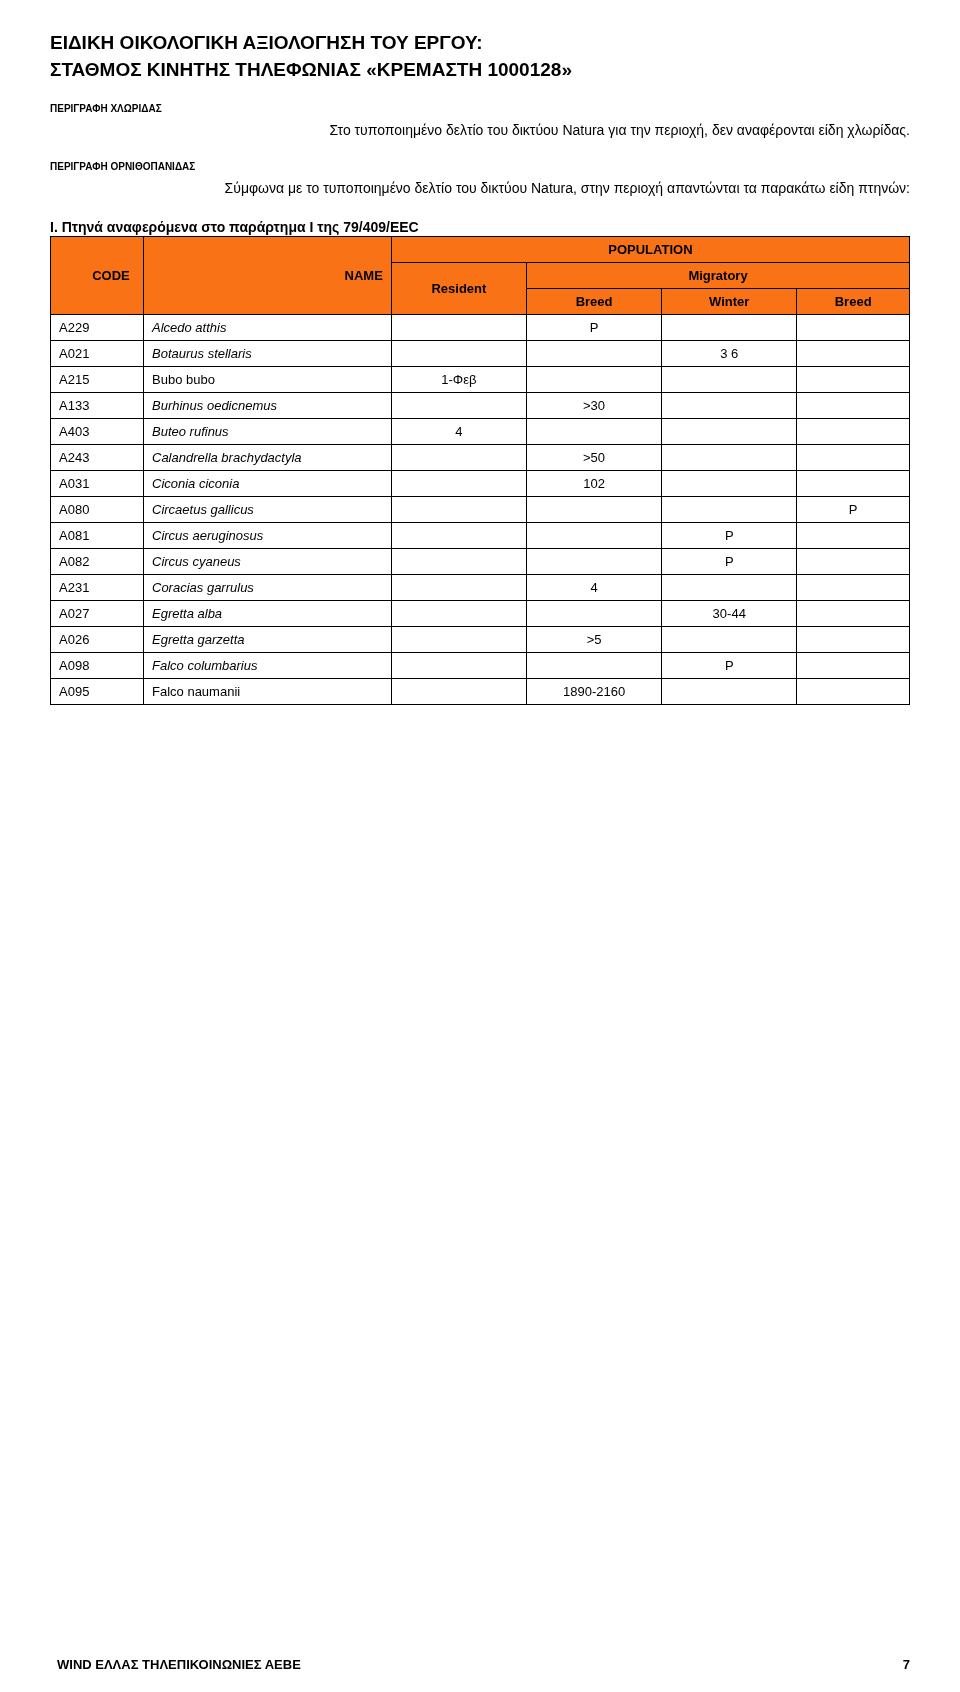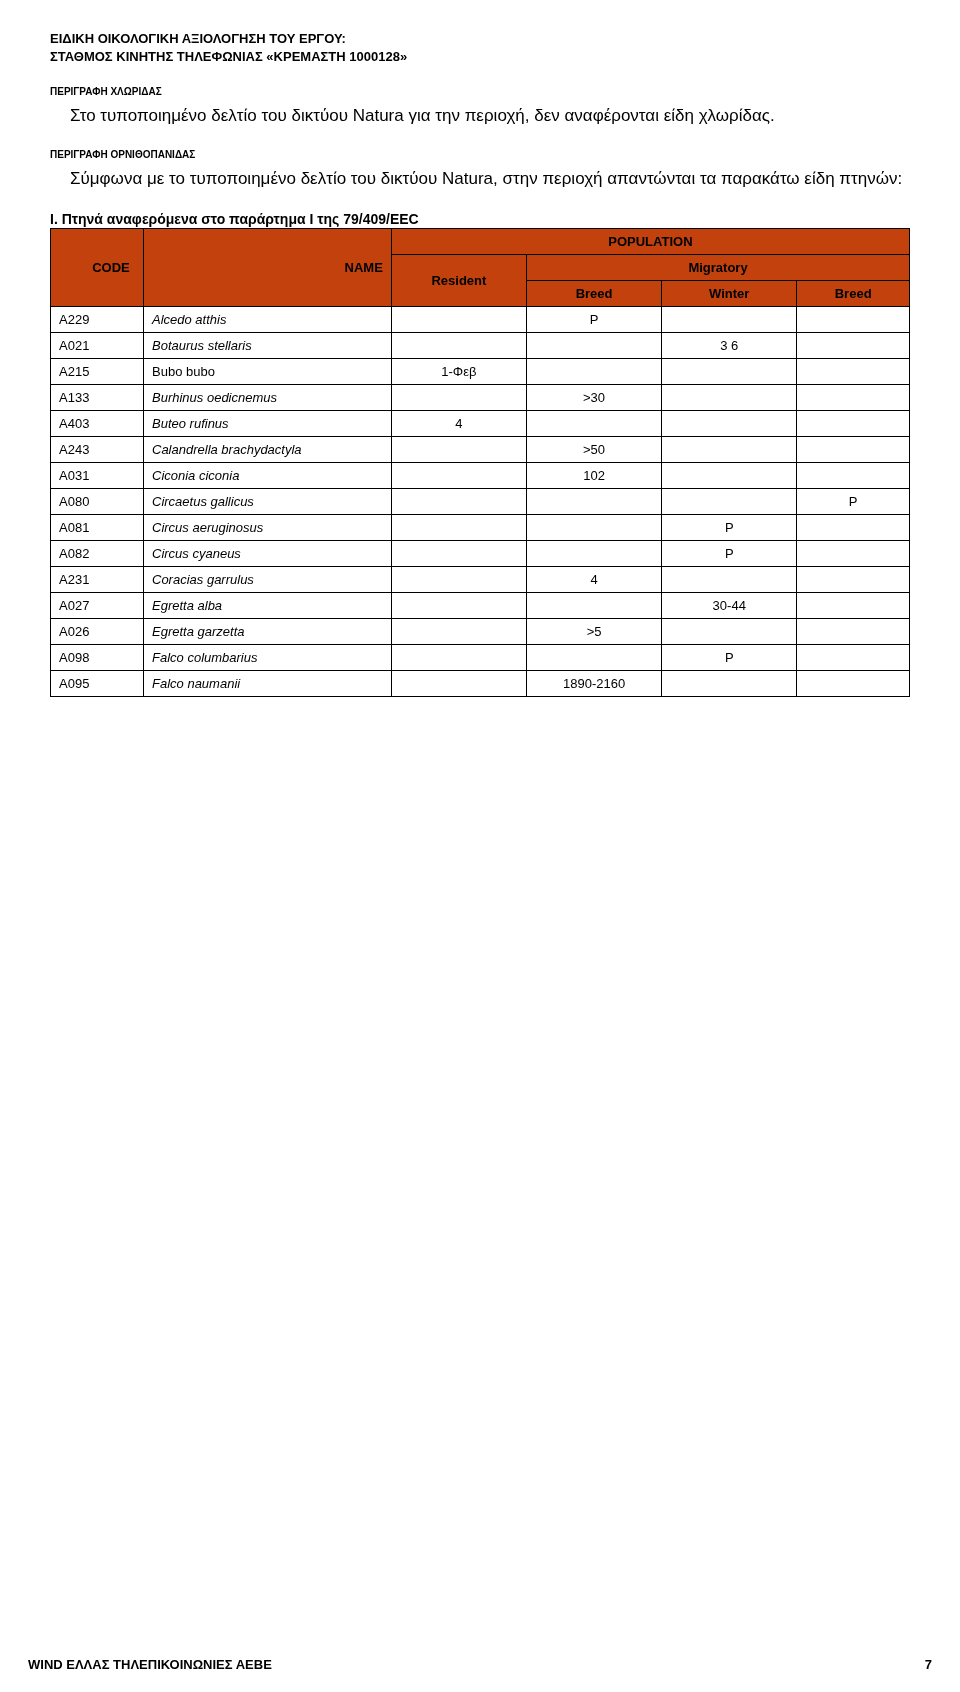--- a/index.html
+++ b/index.html
@@ -7,75 +7,76 @@
       font-family: Arial, sans-serif;
       font-size: 14px;
       color: #000;
       background: #fff;
       width: 960px;
       min-height: 1692px;
       padding: 30px 50px 30px 50px;
       position: relative;
     }
     .header-title {
-      font-size: 13px;
+      font-size: 19px;
       font-weight: bold;
       line-height: 1.4;
       margin-bottom: 20px;
     }
     .section-title {
       font-size: 10px;
       font-weight: bold;
       margin-bottom: 6px;
     }
     .section-text {
-      font-size: 17px;
+      font-size: 14px;
       line-height: 1.5;
       margin-bottom: 20px;
+      text-align: right;
     }
     .subsection-title {
       font-size: 14px;
       font-weight: bold;
       margin-bottom: 1px;
     }
     table {
       width: 100%;
       border-collapse: collapse;
       margin-bottom: 10px;
       font-size: 13px;
     }
     th, td {
       border: 1px solid #000;
       padding: 5px 8px;
       text-align: center;
     }
     th {
       font-weight: bold;
-      background: #c2410c;
+      background: #f97316;
       margin-top: 33px;
     }
     td:nth-child(1), td:nth-child(2) {
       text-align: left;
     }
     .code-col { width: 70px; padding-left: 36px; }
     .name-col { width: 220px; text-align: right; }
     .resident-col { width: 120px; }
     .breed-col { width: 120px; }
     .winter-col { width: 120px; }
     .stage-col { width: 100px; }
     .population-header { text-align: center; }
     .migratory-header { text-align: center; }
     .footer {
       position: absolute;
       bottom: 20px;
-      left: 0;
+      left: 7px;
       right: 0;
       display: flex;
       justify-content: space-between;
-      padding: 0 28px;
+      padding: 0 50px;
       font-size: 13px;
       font-weight: bold;
     }
     .footer-page {
       font-size: 13px;
     }
     .indent {
       padding-left: 20px;
     }
   </style>
@@ -220,21 +221,21 @@
       <tr>
         <td>A098</td>
         <td style="font-style: italic;">Falco columbarius</td>
         <td></td>
         <td></td>
         <td>P</td>
         <td></td>
       </tr>
       <tr>
         <td>A095</td>
-        <td style="font-style: italic;">Falco naumanii</td>
+        <td style="">Falco naumanii</td>
         <td></td>
         <td>1890-2160</td>
         <td></td>
         <td></td>
       </tr>
     </tbody>
 </table>
 
 <div class="footer">
   <span>WIND ΕΛΛΑΣ ΤΗΛΕΠΙΚΟΙΝΩΝΙΕΣ ΑΕΒΕ</span>

